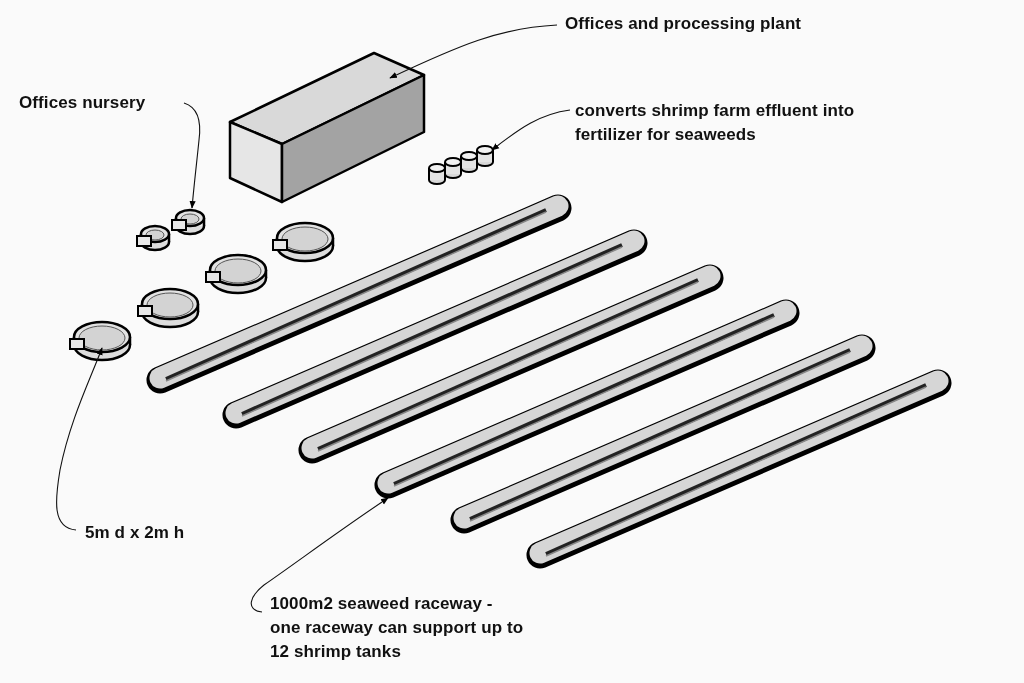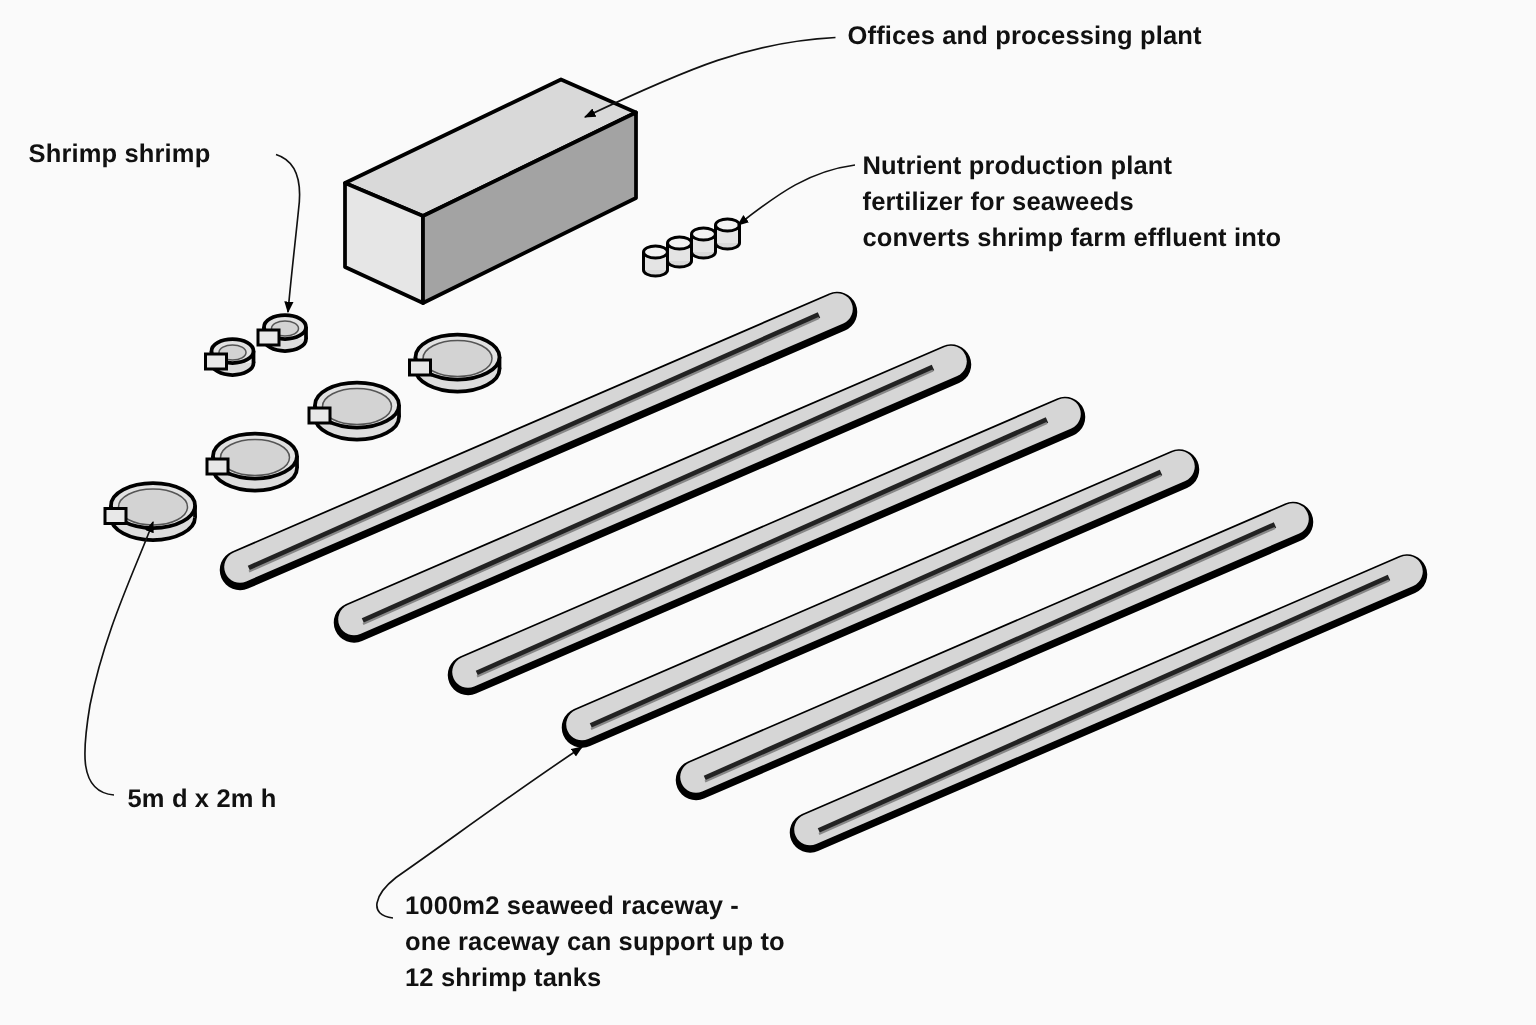--- a/index.html
+++ b/index.html
@@ -165,27 +165,26 @@
     <path d="M76,530 C52,528 55,500 60,470 C70,420 90,380 102,348" marker-end="url(#arrow)"></path>
     <path d="M262,612 C245,610 250,596 264,585 C300,560 340,530 388,498" marker-end="url(#arrow)"></path>
   </g>
 </svg>
 
 <div class="label" style="left:565px; top:12px;">
   <div>Offices and processing plant</div>
 </div>
 
 <div class="label" style="left:575px; top:99px;">
-  <div>Nutrient production plant</div>
+  <div>converts shrimp farm effluent into</div>
   <div>fertilizer for seaweeds</div>
-  <div>converts shrimp farm effluent into</div>
 </div>
 
 <div class="label" style="left:19px; top:91px;">
-  <div>Shrimp shrimp</div>
+  <div>Offices nursery</div>
 </div>
 
 <div class="label" style="left:85px; top:521px;">
   <div>5m d x 2m h</div>
 </div>
 
 <div class="label" style="left:270px; top:592px;">
   <div>1000m2 seaweed raceway -</div>
   <div>one raceway can support up to</div>
   <div>12 shrimp tanks</div>

